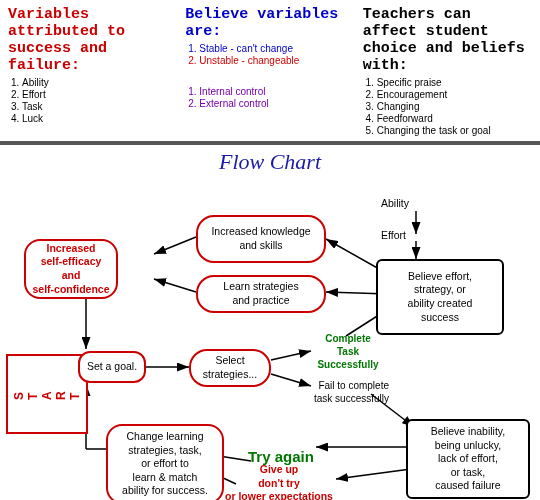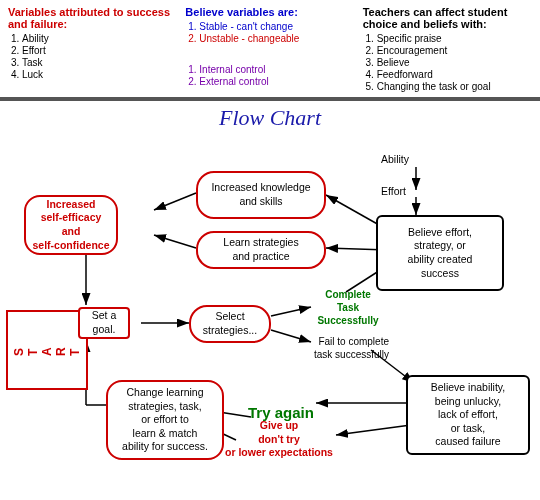--- a/index.html
+++ b/index.html
@@ -18,22 +18,23 @@
       padding: 6px 8px 4px 8px;
       border-bottom: 4px solid #555;
       gap: 8px;
       background: #fff;
     }
     .top-col {
       flex: 1;
     }
     .top-col .col-title {
       font-weight: bold;
-      font-size: 11px;
+      font-size: 15px;
       margin-bottom: 3px;
+      font-family: Liberation Mono, monospace;
     }
     .top-col .col-title.red { color: #cc0000; }
     .top-col .col-title.blue { color: #0000cc; }
     .top-col .col-title.black { color: #000; }
     .top-col ol {
       padding-left: 14px;
       font-size: 10px;
     }
     .top-col ol li { margin-bottom: 1px; }
     .blue-text { color: #0000cc; }
@@ -144,21 +145,21 @@
     <ol start="1" style="margin-top:20px;">
       <li class="purple-text">Internal  control</li>
       <li class="purple-text">External control</li>
     </ol>
   </div>
   <div class="top-col">
     <div class="col-title black">Teachers can affect student choice and beliefs with:</div>
     <ol>
       <li>Specific praise</li>
       <li>Encouragement</li>
-      <li>Believe</li>
+      <li>Changing</li>
       <li>Feedforward</li>
       <li>Changing the task or goal</li>
     </ol>
   </div>
 </div>
 
 <div class="flow-section">
   <div class="flow-title">Flow Chart</div>
 
   <div class="flow-canvas">
@@ -219,21 +220,21 @@
     <div class="box square" style="left:370px; top:80px; width:128px; height:76px;">Believe effort,<br>strategy, or<br>ability created<br>success</div>
 
     <div class="box" style="left:190px; top:36px; width:130px; height:48px;">Increased knowledge<br>and skills</div>
 
     <div class="box" style="left:190px; top:96px; width:130px; height:38px;">Learn strategies<br>and practice</div>
 
     <div class="box thick-red" style="left:18px; top:60px; width:94px; height:60px; border-color:#cc0000;">
         <span style="color:#cc0000; font-weight:bold;">Increased<br>self-efficacy and<br>self-confidence</span>
       </div>
 
-    <div class="box" style="left:72px; top:172px; width:52px; height:32px; border-radius:4px;">Set a goal.</div>
+    <div class="box" style="left:72px; top:172px; width:68px; height:32px; border-radius:12px;">Set a goal.</div>
 
     <div class="box" style="left:183px; top:170px; width:82px; height:38px;">Select<br>strategies...</div>
 
     <div class="label-text green-text" style="left:302px; top:153px; width:80px; font-weight:bold; font-size:10px;">Complete<br>Task<br>Successfully</div>
 
     <div class="label-text" style="left:295px; top:200px; width:88px; font-size:10px;text-align:right;">Fail to complete<br>task successfully</div>
 
     <div class="box square" style="left:400px; top:240px; width:124px; height:80px;">Believe inability,<br>being unlucky,<br>lack of effort,<br>or task,<br>caused failure</div>
 
     <div class="label-text green-text" style="left:242px; top:268px; font-weight:bold; font-size:15px;">Try again</div>

